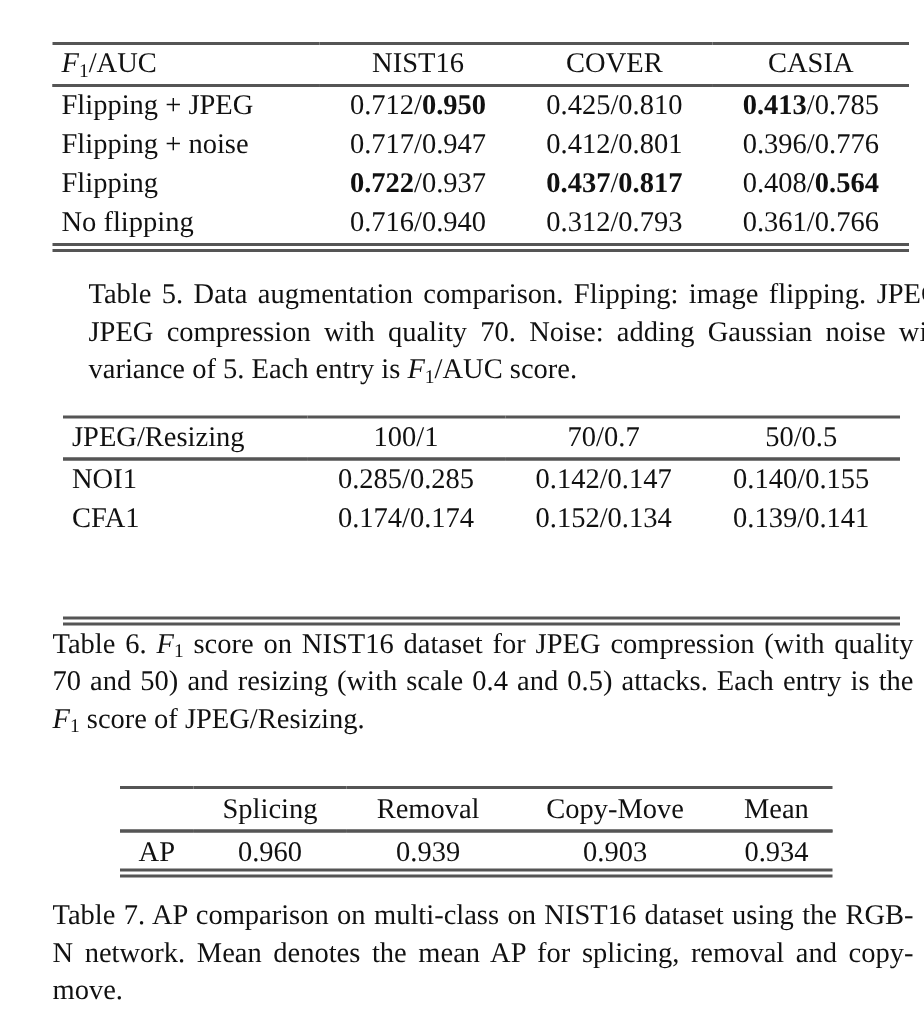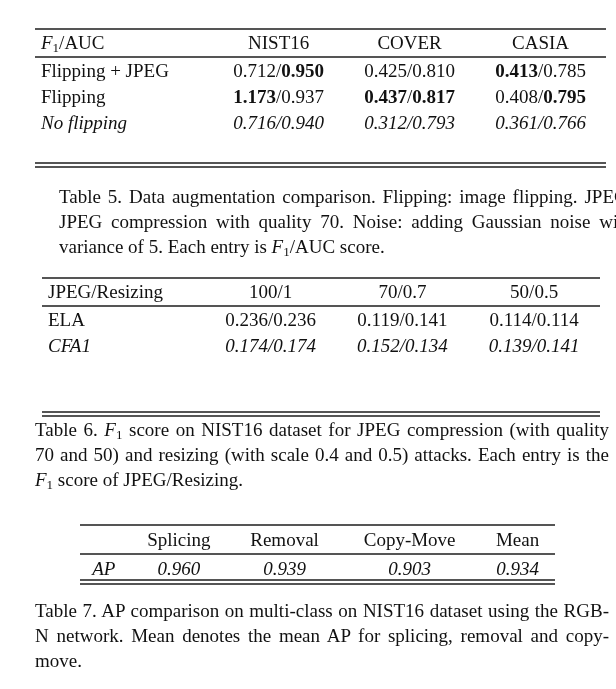--- a/index.html
+++ b/index.html
@@ -15,21 +15,21 @@
   }
   .tbl td, .tbl th {
     font-weight: normal;
     padding: 0 6px;
     white-space: nowrap;
     height: 23px;
     line-height: 23px;
   }
   .tbl thead tr { border-top: 2px solid #555; border-bottom: 2px solid #555; }
   .tbl thead th { height: 26px; }
-  .tbl tbody tr:last-child td { padding-bottom: 2px; font-style: italic; }
+  .tbl tbody tr:last-child td { padding-bottom: 2px; }
   .tbl .c { text-align: center; }
   .tbl .l { text-align: left; }
   .b { font-weight: bold; }
   .dbl {
     position: absolute; height: 1px; border-top: 2px solid #555; border-bottom: 2px solid #555;
   }
   .dbl::after { content: ""; display: block; height: 1px; }
   .caption {
     position: absolute;
     font-size: 19px;
@@ -72,24 +72,30 @@
     </tr>
   </thead>
   <tbody id="t5-body">
       <tr>
         <td class="l">Flipping + JPEG</td>
         <td class="c"><span>0.712</span><span>/</span><span class="b">0.950</span></td>
         <td class="c"><span>0.425</span><span>/</span><span>0.810</span></td>
         <td class="c"><span class="b">0.413</span><span>/</span><span>0.785</span></td>
       </tr>
       <tr>
+        <td class="l">Flipping + noise</td>
+        <td class="c"><span>0.717</span><span>/</span><span>0.947</span></td>
+        <td class="c"><span>0.412</span><span>/</span><span>0.801</span></td>
+        <td class="c"><span>0.396</span><span>/</span><span>0.776</span></td>
+      </tr>
+      <tr>
         <td class="l">Flipping</td>
-        <td class="c"><span class="b">1.173</span><span>/</span><span>0.937</span></td>
+        <td class="c"><span class="b">0.722</span><span>/</span><span>0.937</span></td>
         <td class="c"><span class="b">0.437</span><span>/</span><span class="b">0.817</span></td>
-        <td class="c"><span>0.408</span><span>/</span><span class="b">0.795</span></td>
+        <td class="c"><span>0.408</span><span>/</span><span class="b">0.564</span></td>
       </tr>
       <tr>
         <td class="l">No flipping</td>
         <td class="c"><span>0.716</span><span>/</span><span>0.940</span></td>
         <td class="c"><span>0.312</span><span>/</span><span>0.793</span></td>
         <td class="c"><span>0.361</span><span>/</span><span>0.766</span></td>
       </tr>
     </tbody>
 </table>
 <div id="t5-rule" class="dbl"></div>
@@ -100,24 +106,24 @@
   <thead>
     <tr>
       <th class="l">JPEG/Resizing</th>
       <th class="c">100/1</th>
       <th class="c">70/0.7</th>
       <th class="c">50/0.5</th>
     </tr>
   </thead>
   <tbody id="t6-body">
       <tr>
-        <td class="l">ELA</td>
-        <td class="c">0.236/0.236</td>
-        <td class="c">0.119/0.141</td>
-        <td class="c">0.114/0.114</td>
+        <td class="l">NOI1</td>
+        <td class="c">0.285/0.285</td>
+        <td class="c">0.142/0.147</td>
+        <td class="c">0.140/0.155</td>
       </tr>
       <tr>
         <td class="l">CFA1</td>
         <td class="c">0.174/0.174</td>
         <td class="c">0.152/0.134</td>
         <td class="c">0.139/0.141</td>
       </tr>
     </tbody>
 </table>
 <div id="t6-rule" class="dbl"></div>

